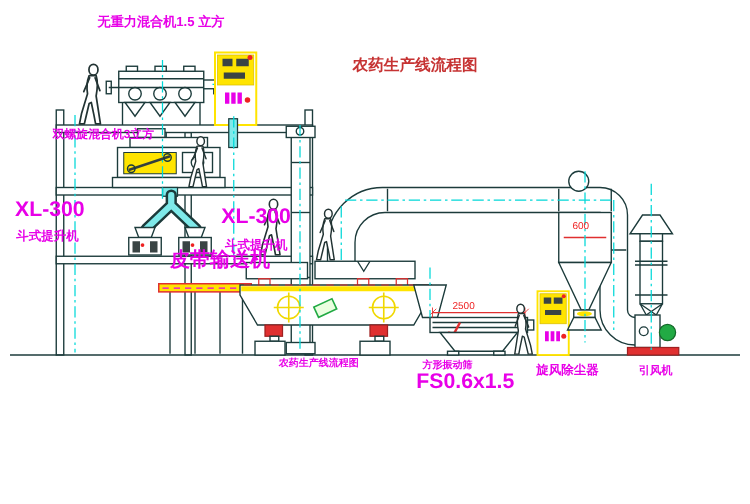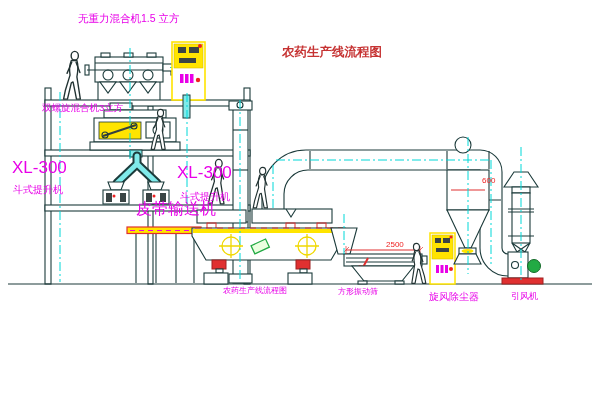--- a/index.html
+++ b/index.html
@@ -5,22 +5,22 @@
   html,body{margin:0;padding:0;background:#fff;}
   .canvas{position:relative;width:600px;height:403px;background:#ffffff;overflow:hidden;
           font-family:"Liberation Sans",sans-serif;}
   .canvas svg{position:absolute;left:0;top:0;}
   
   .ln{stroke:#1c3b3b;fill:none;stroke-width:1.1;}
   .lnf{stroke:#1c3b3b;fill:#ffffff;stroke-width:1.1;}
   .cy{stroke:#00d8d8;fill:none;stroke-width:1;stroke-dasharray:9 3 2 3;}
   .red{stroke:#e03030;fill:none;stroke-width:1;}
   
-  .lbl{position:absolute;color:#e800e8;white-space:nowrap;line-height:1;font-weight:normal;}
-  .dim{position:absolute;color:#ee2222;white-space:nowrap;line-height:1;margin-left:24px;}
+  .lbl{position:absolute;color:#e800e8;white-space:nowrap;line-height:1;font-weight:bold;}
+  .dim{position:absolute;color:#ee2222;white-space:nowrap;line-height:1;}
   .title{position:absolute;left:282px;top:44px;color:#c63333;display:flex;align-items:baseline;gap:2px;}
   .title .t1{font-size:12.5px;font-weight:bold;}
   .title .t2{font-size:23px;font-family:"Liberation Serif",serif;letter-spacing:1px;}
 </style>
 </head>
 <body>
 
 <div class="canvas">
 
 <svg width="600" height="403" viewBox="0 0 600 403">
@@ -248,18 +248,19 @@
 
   <div class="lbl" style="left:78px;top:13px;font-size:10.5px;">无重力混合机1.5 立方</div>
   <div class="lbl" style="left:42px;top:103px;font-size:9.5px;text-align:center;">双螺旋混合机3立方</div>
   <div class="lbl" style="left:12px;top:159px;font-size:17px;">XL-300</div>
   <div class="lbl" style="left:13px;top:185px;font-size:10px;">斗式提升机</div>
   <div class="lbl" style="left:177px;top:164px;font-size:17px;">XL-300</div>
   <div class="lbl" style="left:180px;top:192px;font-size:10px;">斗式提升机</div>
   <div class="lbl" style="left:136px;top:201px;font-size:16px;">皮带输送机</div>
   <div class="lbl" style="left:223px;top:287px;font-size:8px;">农药生产线流程图</div>
   <div class="lbl" style="left:338px;top:288px;font-size:8px;">方形振动筛</div>
+  <div class="lbl" style="left:333px;top:296px;font-size:17px;">FS0.6x1.5</div>
   <div class="lbl" style="left:429px;top:292px;font-size:10px;">旋风除尘器</div>
   <div class="lbl" style="left:511px;top:292px;font-size:9px;">引风机</div>
 
   <div class="dim" style="left:362px;top:241px;font-size:8px;">2500</div>
   <div class="dim" style="left:458px;top:177px;font-size:8px;">600</div>
 </div>
 
 </body></html>

